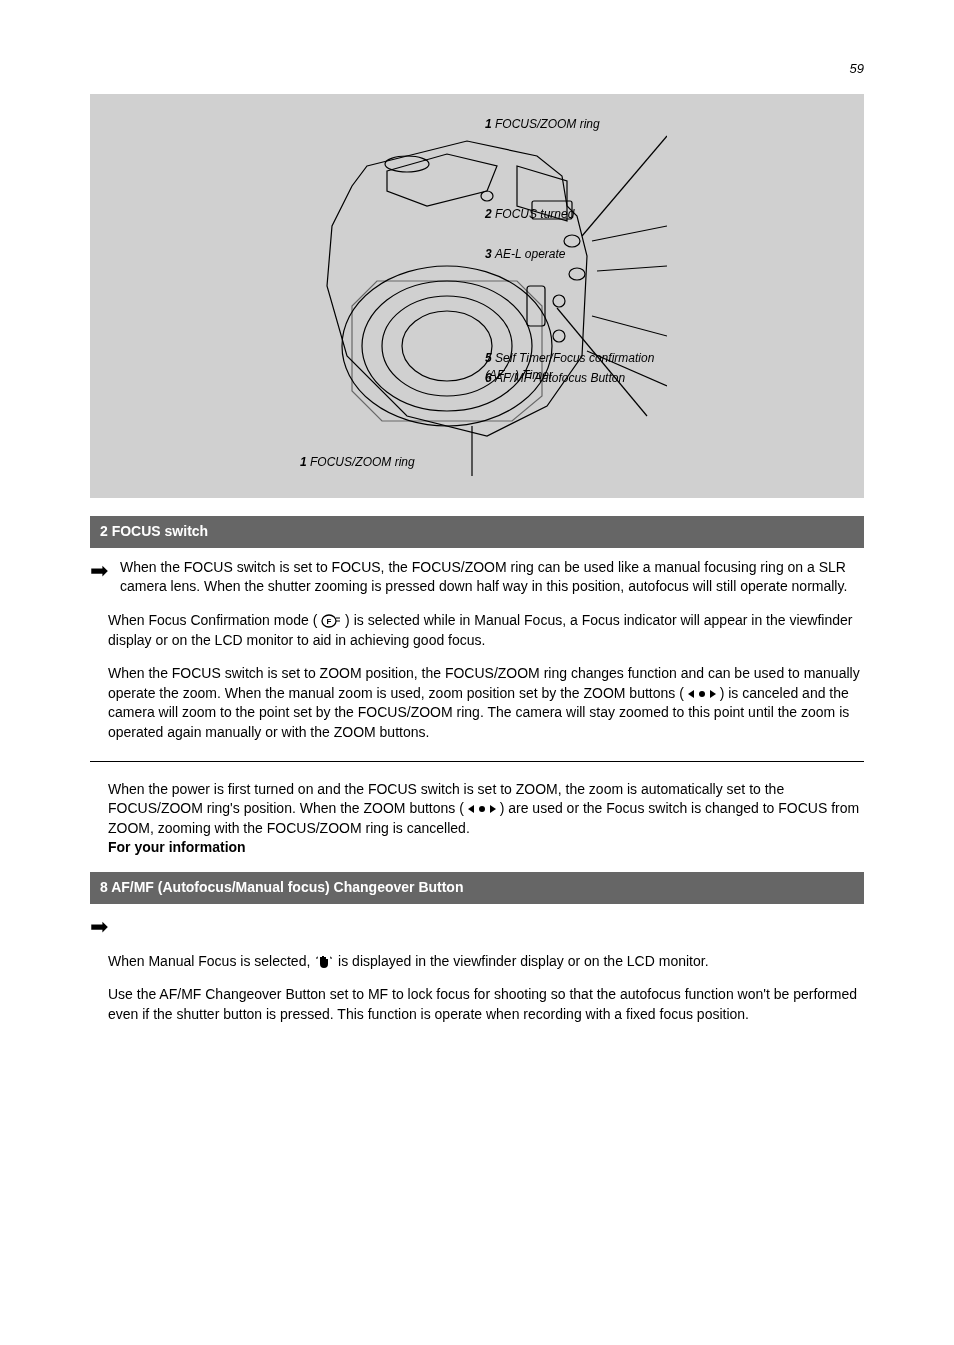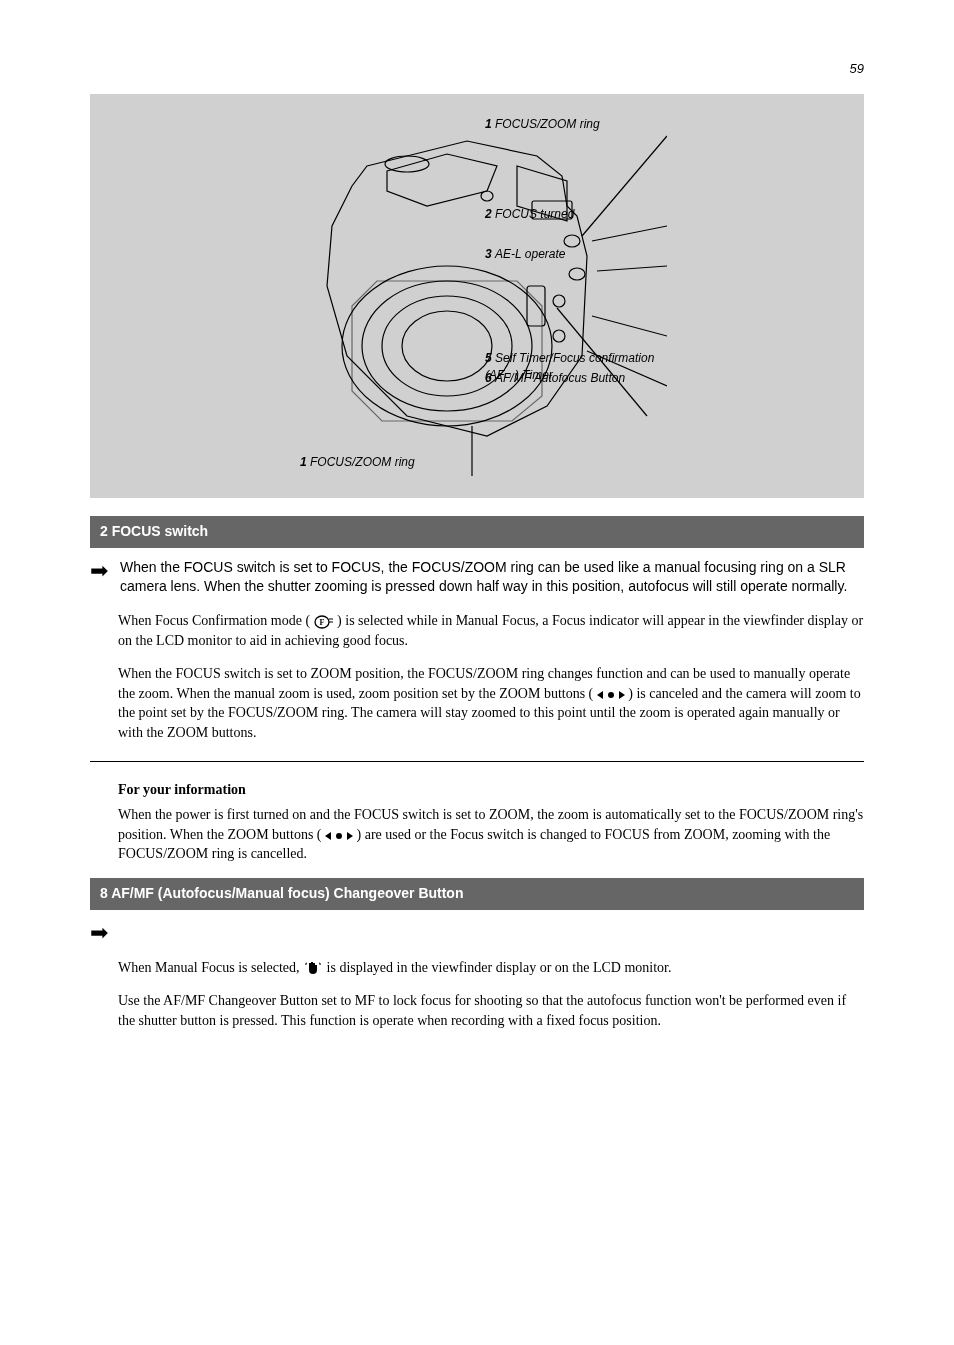--- a/index.html
+++ b/index.html
@@ -8,21 +8,21 @@
 .gray-box { background: #d0d0d0; padding: 12px; position: relative; margin-bottom: 18px; }
 .camera-svg { display: block; margin: 0 auto; }
 .callout { position: absolute; font-size: 12px; }
 .callout .num { font-weight: bold; font-style: italic; }
 .callout .italic { font-style: italic; }
 .dark-bar { background: #666; color: #fff; padding: 6px 10px; font-weight: bold; font-size: 14px; margin-bottom: 10px; }
 .arrow-row { display: flex; align-items: flex-start; margin-bottom: 14px; }
 .arrow-row .arrow-col { flex: 0 0 30px; font-size: 22px; line-height: 1; padding-top: 2px; }
 .arrow-row .text-col { flex: 1; }
 .paragraph { margin-bottom: 12px; }
-.indent-block { margin-left: 28px; margin-bottom: 14px; font-family: Liberation Serif, serif; }
+.indent-block { margin-left: 18px; margin-bottom: 14px; }
 .hr { border: none; border-top: 1px solid #000; margin: 18px 0; }
 .af-symbol { display: inline-block; vertical-align: middle; }
 .fs-symbol { display: inline-block; vertical-align: middle; }
 .sw-symbol { display: inline-block; vertical-align: middle; }
 .hand-symbol { display: inline-block; vertical-align: middle; }
 b, strong { font-weight: bold; }
 </style>
 </head>
 <body>
 
@@ -115,30 +115,30 @@
       <path d="M0 5 L6 1 L6 9 Z" fill="#000"></path>
       <circle cx="14" cy="5" r="3" fill="#000"></circle>
       <path d="M28 5 L22 1 L22 9 Z" fill="#000"></path>
     </svg>
   <span>) is canceled and the camera will zoom to the point set by the FOCUS/ZOOM ring. The camera will stay zoomed to this point until the zoom is operated again manually or with the ZOOM buttons.</span>
 </div>
 
 <hr class="hr">
 
 <div class="indent-block">
-  <div style="margin-bottom:6px;"><b>For your information</b></div>
   <div>
     <span>When the power is first turned on and the FOCUS switch is set to ZOOM, the zoom is automatically set to the FOCUS/ZOOM ring's position. When the ZOOM buttons (</span>
     <svg class="sw-symbol" width="28" height="10" viewBox="0 0 28 10">
         <path d="M0 5 L6 1 L6 9 Z" fill="#000"></path>
         <circle cx="14" cy="5" r="3" fill="#000"></circle>
         <path d="M28 5 L22 1 L22 9 Z" fill="#000"></path>
       </svg>
     <span>) are used or the Focus switch is changed to FOCUS from ZOOM, zooming with the FOCUS/ZOOM ring is cancelled.</span>
   </div>
+  <div style="margin-bottom:6px;"><b>For your information</b></div>
 </div>
 
 <div class="dark-bar">8 AF/MF (Autofocus/Manual focus) Changeover Button</div>
 
 <div class="arrow-row">
   <div class="arrow-col">➡</div>
 </div>
 
 <div class="paragraph indent-block">
   <span>When Manual Focus is selected,</span>

